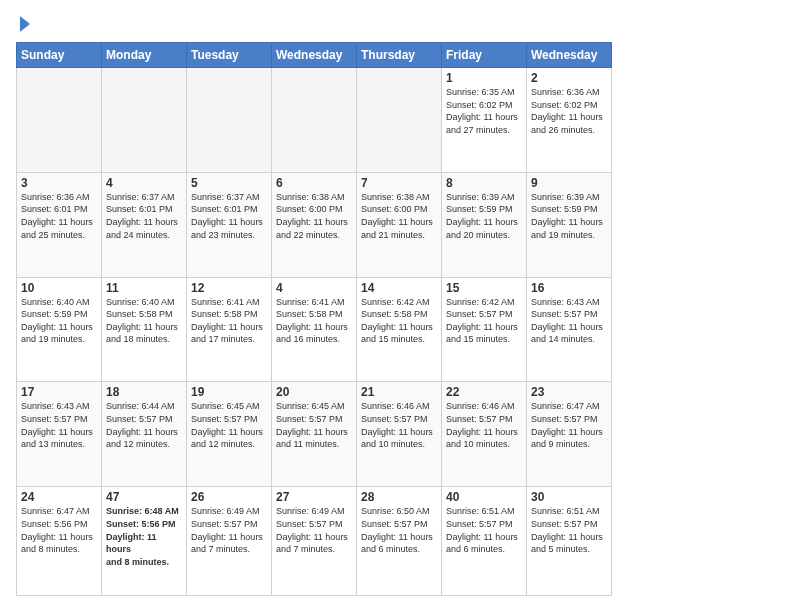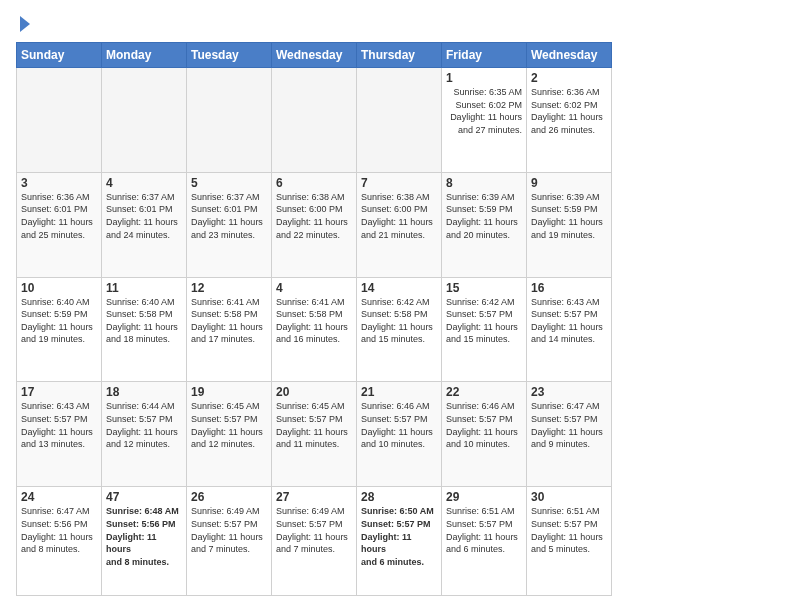--- a/index.html
+++ b/index.html
@@ -135,21 +135,21 @@
     </thead>
     <tbody id="calendar-body">
     <tr>
           <td class="empty"></td>
           <td class="empty"></td>
           <td class="empty"></td>
           <td class="empty"></td>
           <td class="empty"></td>
           <td>
             <span class="day-number">1</span>
-            <div class="day-info" style="white-space: pre-line; text-align: right;">Sunrise: 6:35 AM
+            <div class="day-info" style="white-space: pre-line;">Sunrise: 6:35 AM
 Sunset: 6:02 PM
 Daylight: 11 hours
 and 27 minutes.</div>
           </td>
           <td>
             <span class="day-number">2</span>
             <div class="day-info" style="white-space: pre-line;">Sunrise: 6:36 AM
 Sunset: 6:02 PM
 Daylight: 11 hours
 and 26 minutes.</div>
@@ -332,27 +332,27 @@
           </td>
           <td>
             <span class="day-number">27</span>
             <div class="day-info" style="white-space: pre-line;">Sunrise: 6:49 AM
 Sunset: 5:57 PM
 Daylight: 11 hours
 and 7 minutes.</div>
           </td>
           <td>
             <span class="day-number">28</span>
-            <div class="day-info" style="white-space: pre-line; font-weight: bold;">Sunrise: 6:50 AM
+            <div class="day-info" style="white-space: pre-line;">Sunrise: 6:50 AM
 Sunset: 5:57 PM
 Daylight: 11 hours
 and 6 minutes.</div>
           </td>
           <td>
-            <span class="day-number">29</span>
+            <span class="day-number">40</span>
             <div class="day-info" style="white-space: pre-line;">Sunrise: 6:51 AM
 Sunset: 5:57 PM
 Daylight: 11 hours
 and 6 minutes.</div>
           </td>
           <td>
             <span class="day-number">30</span>
             <div class="day-info" style="white-space: pre-line;">Sunrise: 6:51 AM
 Sunset: 5:57 PM
 Daylight: 11 hours

